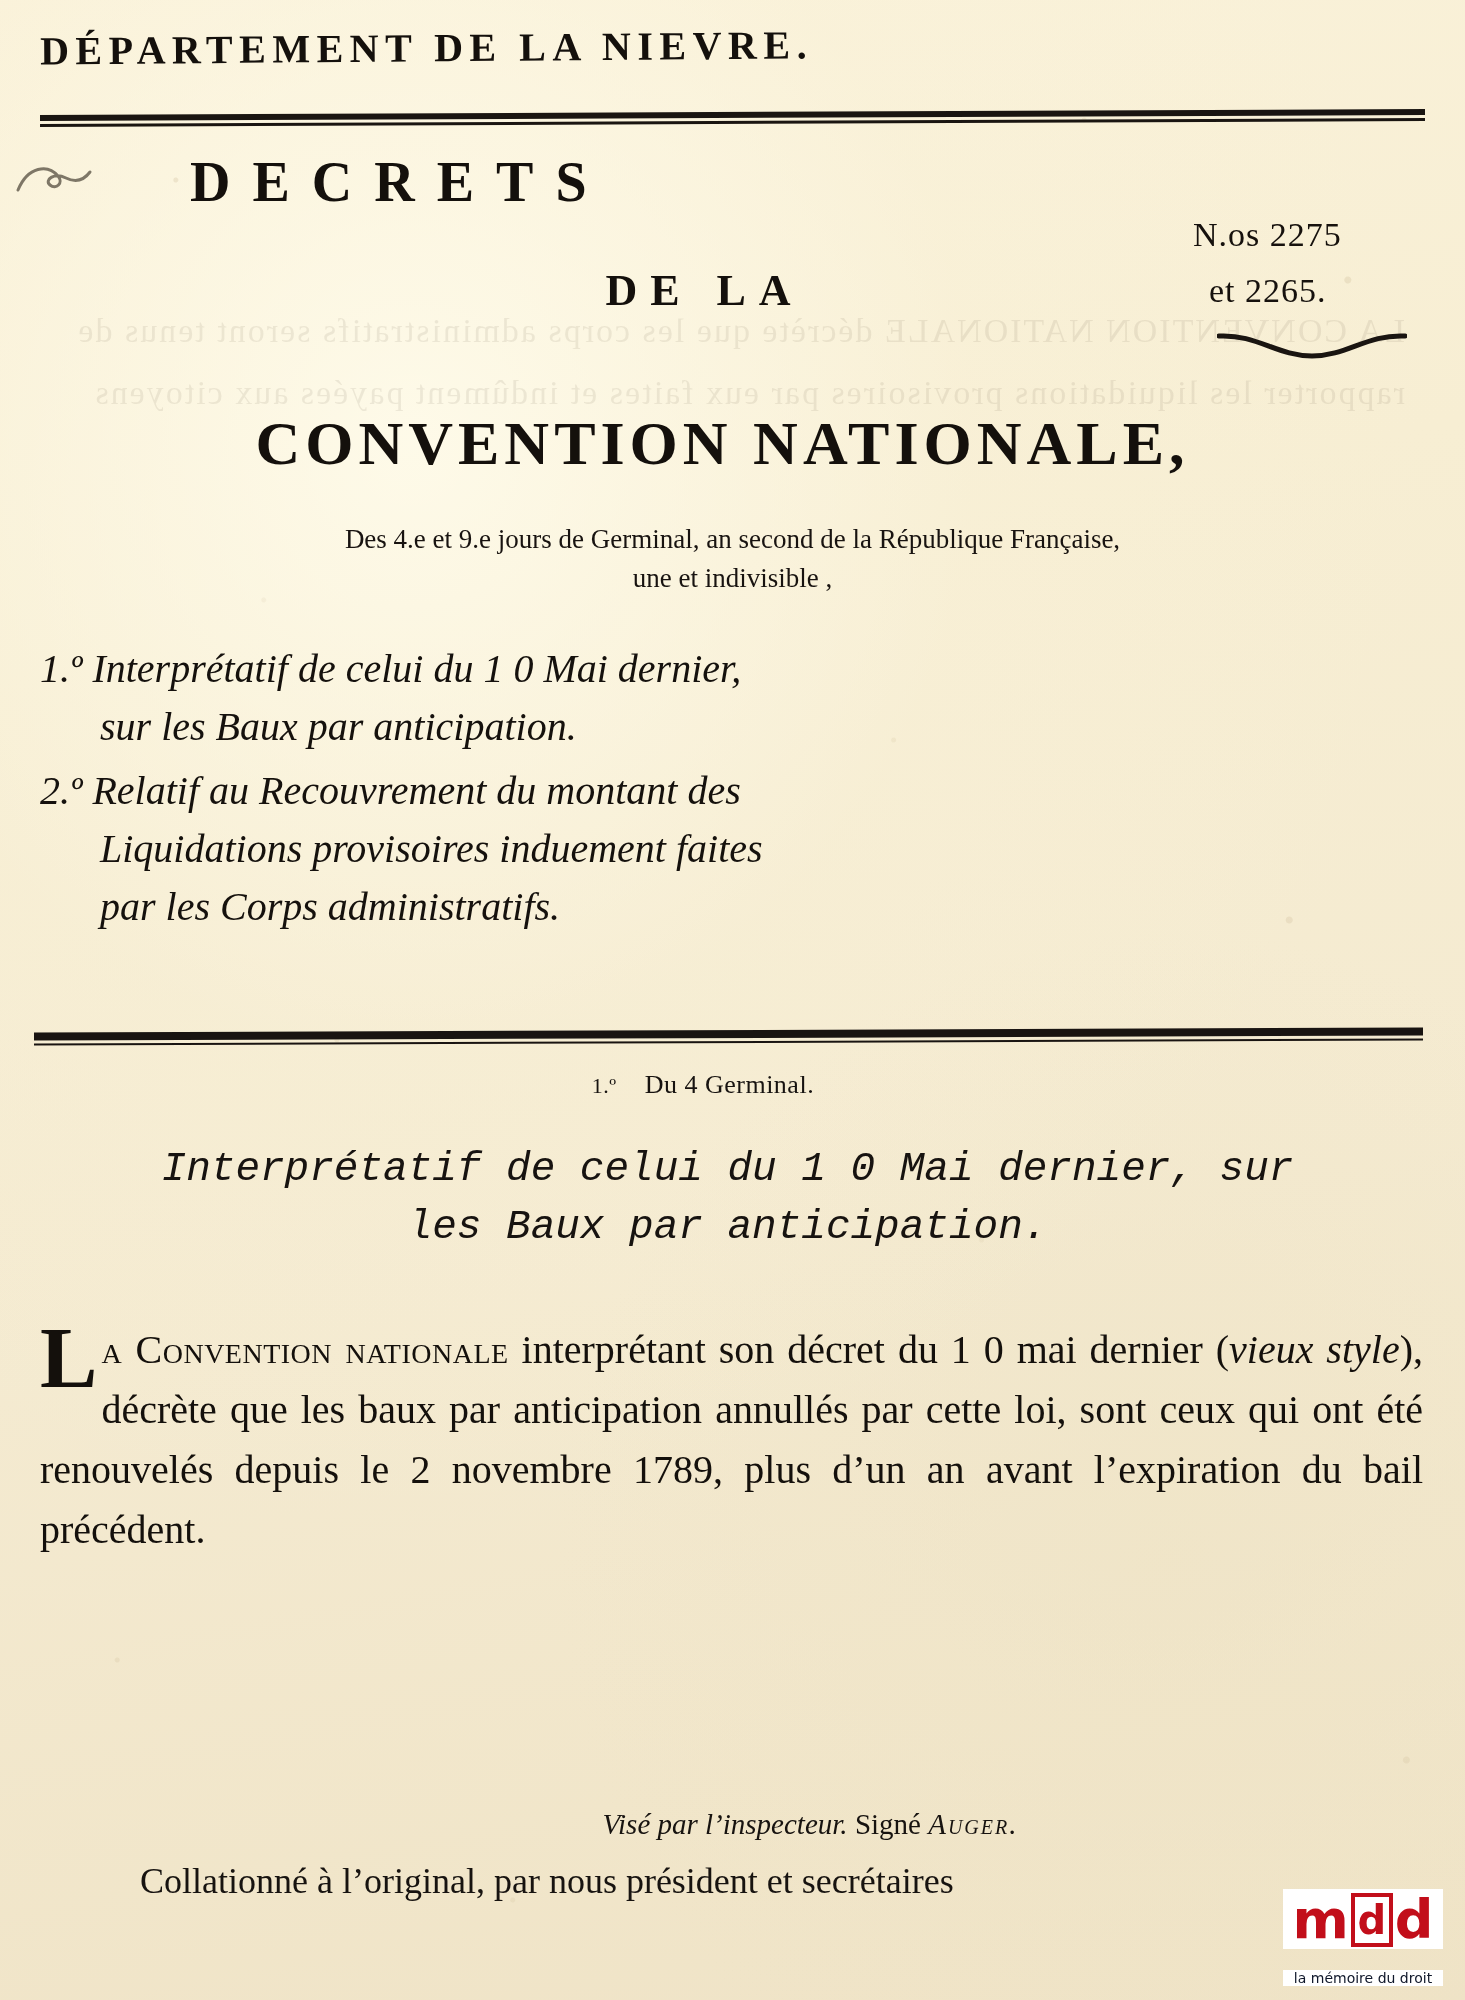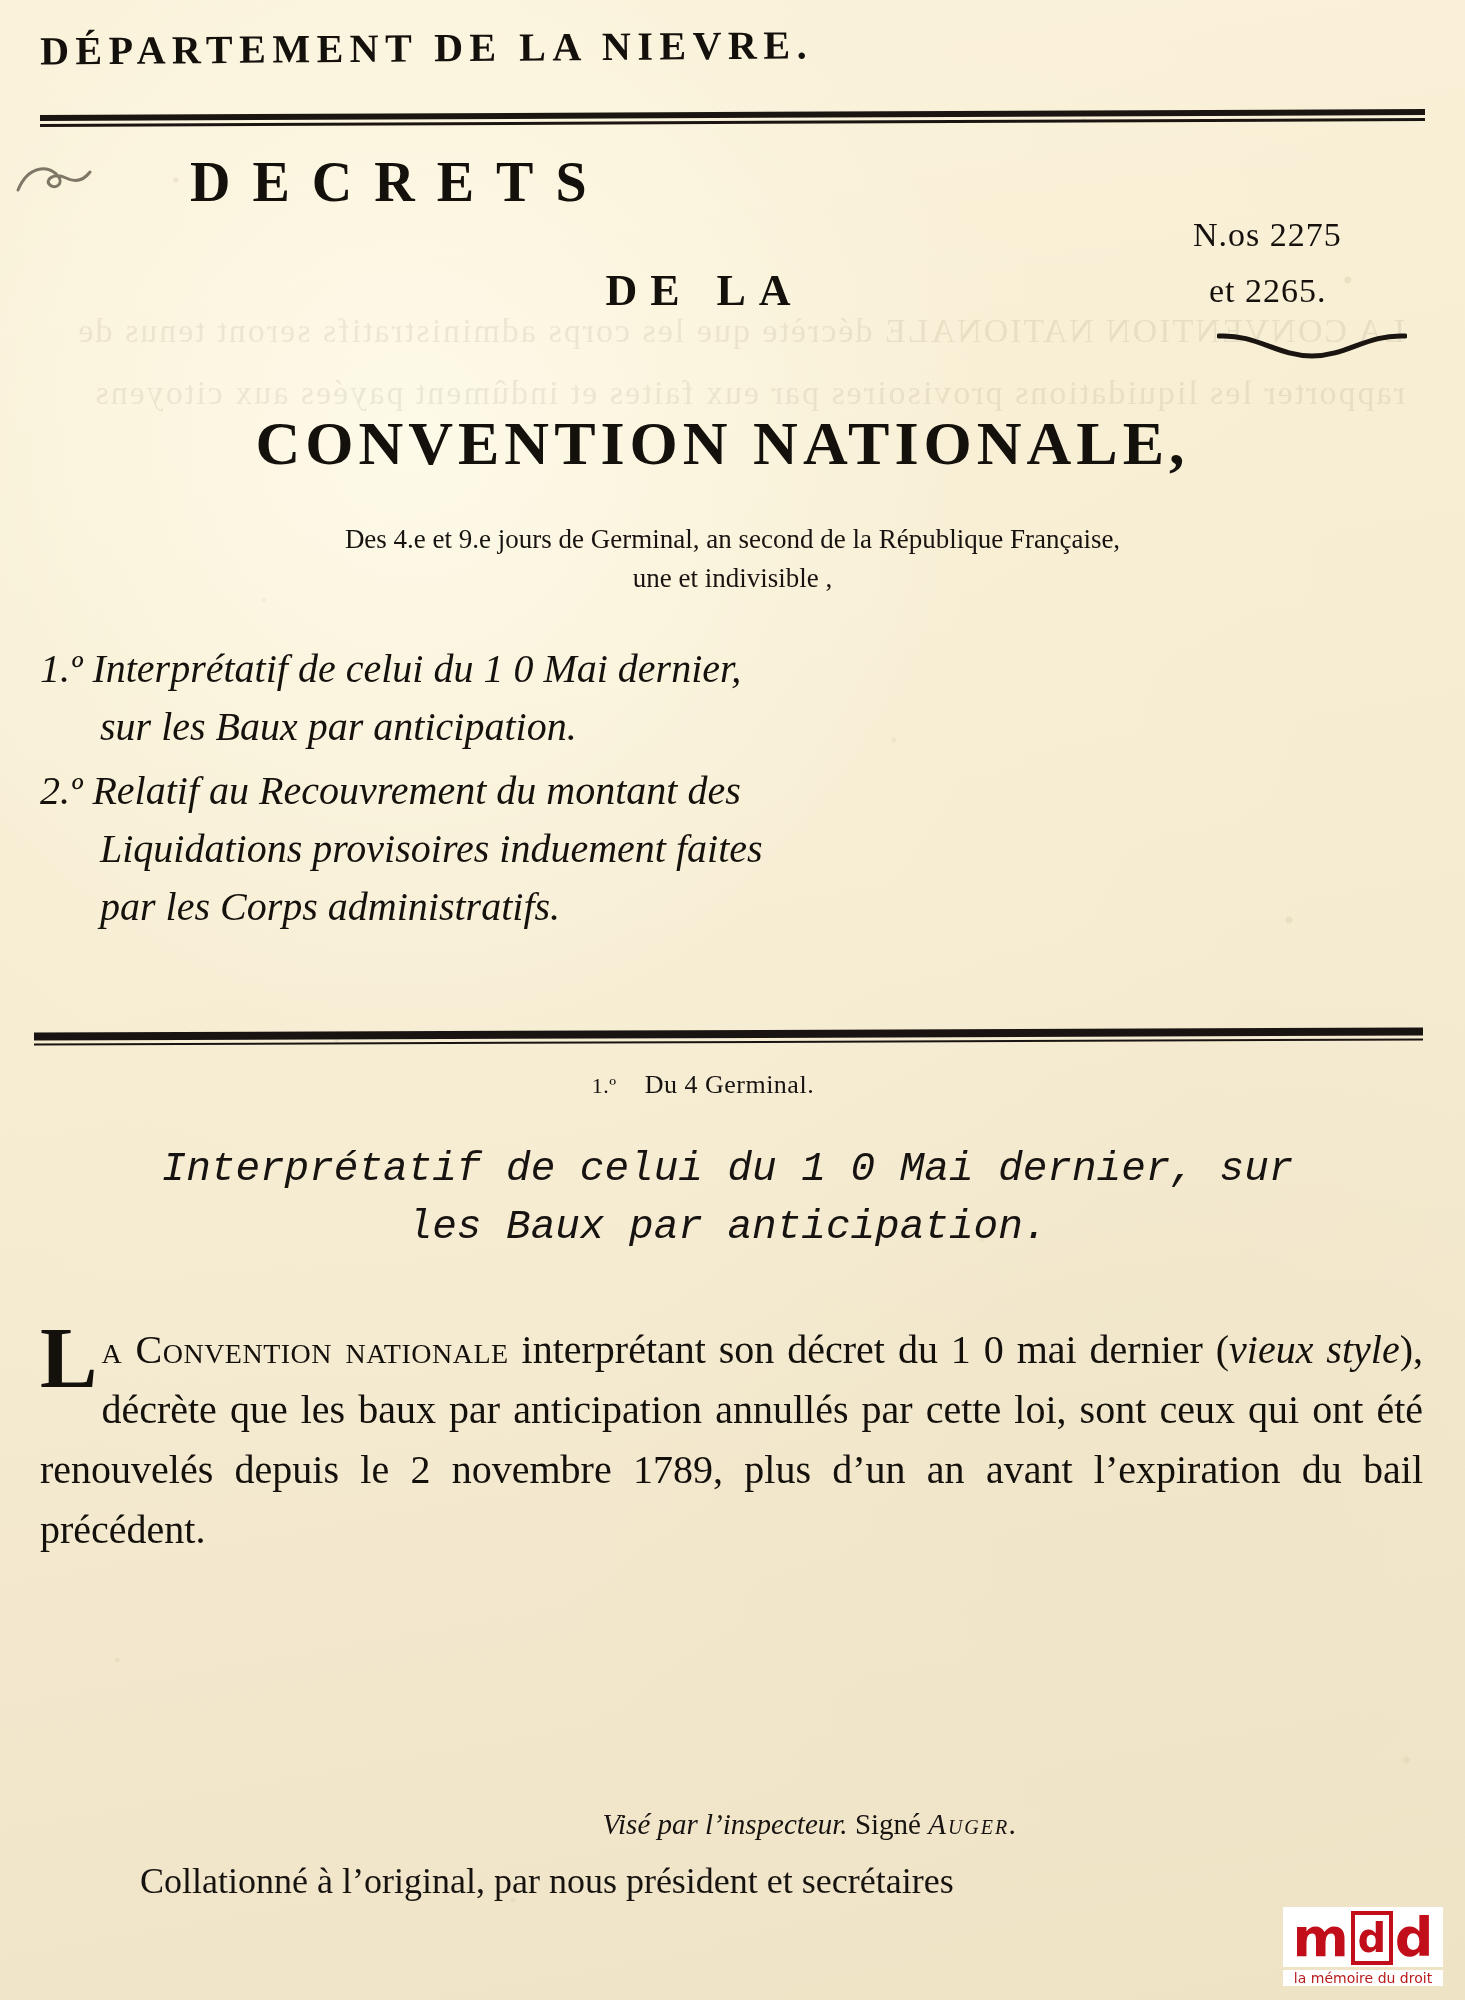--- a/index.html
+++ b/index.html
@@ -301,22 +301,22 @@
     font-family: "DejaVu Sans", sans-serif;
     font-weight: bold;
     font-size: 40px;
     line-height: 46px;
     width: 34px;
     height: 46px;
     text-align: center;
     margin: 0 2px;
   }
   .logo-caption {
-    margin-top: 3px;
-    color: #b91c1c;
+    margin-top: 21px;
+    color: #0f172a;
     font-family: "DejaVu Sans", sans-serif;
     font-size: 14px;
     background: #fff;
   }
 
   .pen-mark {
     position: absolute;
     top: 160px;
     left: 14px;
     width: 90px;

